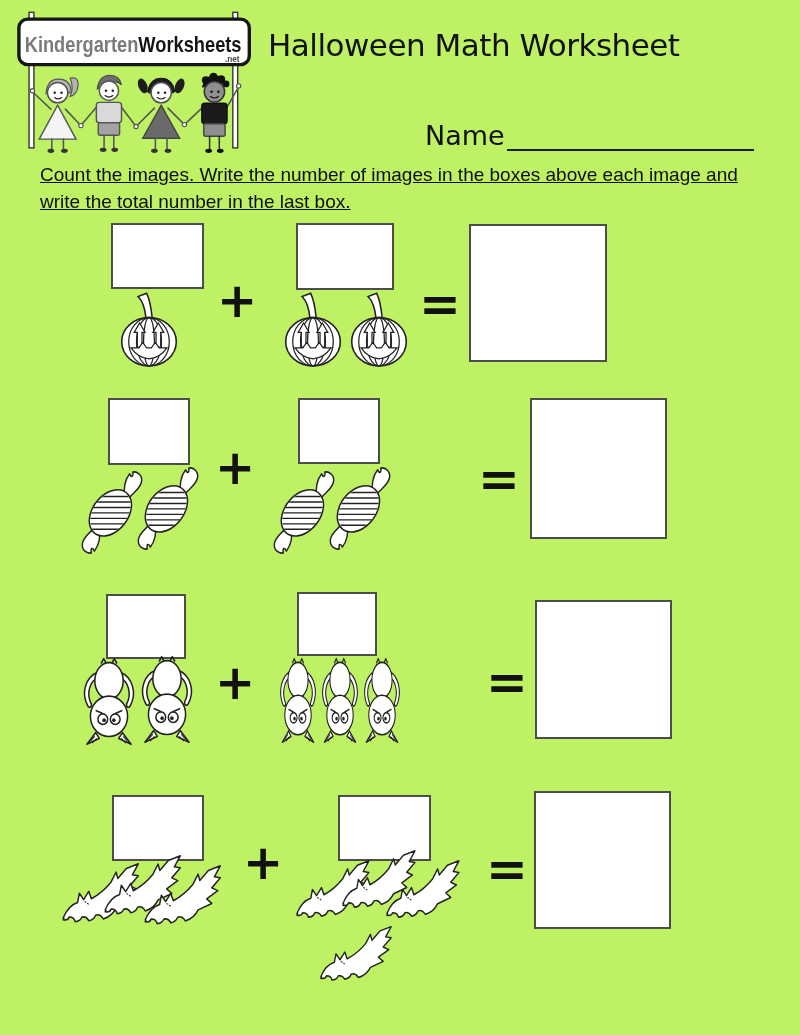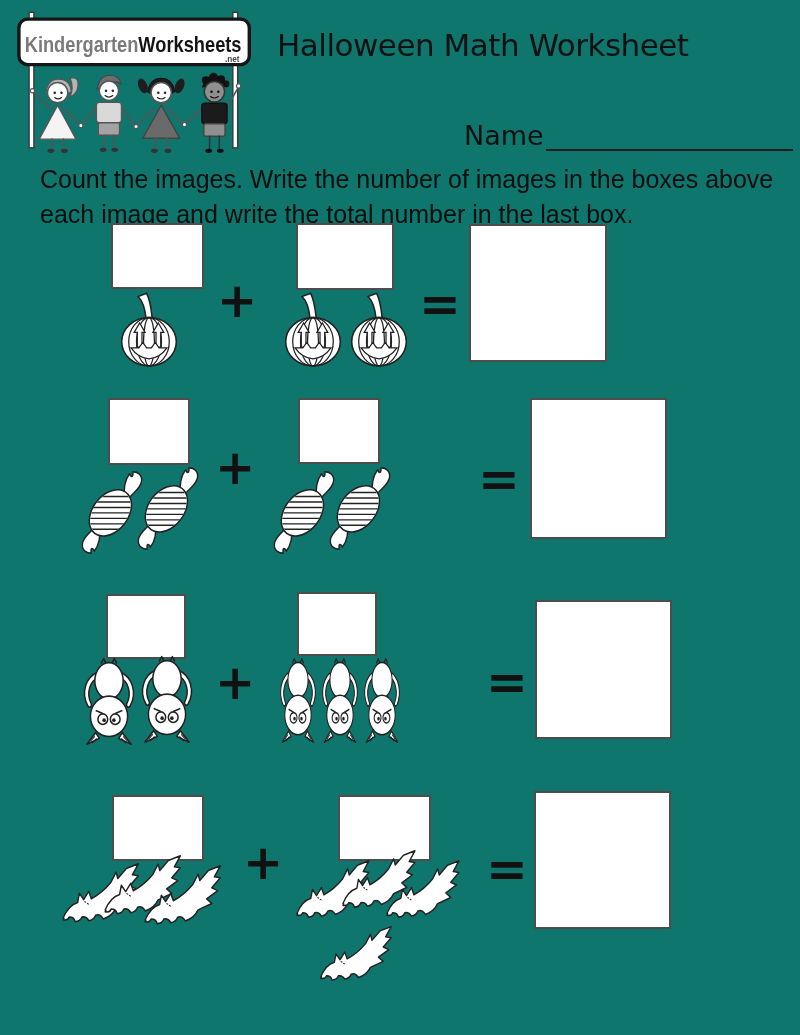--- a/index.html
+++ b/index.html
@@ -1,28 +1,28 @@
 <!DOCTYPE html>
 <html><head>
 <meta charset="utf-8">
 <style>
   html,body{margin:0;padding:0;background:#fff;}
-  .page{position:relative;width:800px;height:1035px;background:#0f766e;overflow:hidden;
+  .page{position:relative;width:800px;height:1035px;background:#bef264;overflow:hidden;
         font-family:"Liberation Sans",sans-serif;color:#161616;}
 
   
   .logo{position:absolute;left:16px;top:10px;width:242px;height:146px;}
   .title{position:absolute;left:268px;top:27px;width:520px;font-family:"DejaVu Sans",sans-serif;
-         font-size:31px;letter-spacing:-0.5px;color:#111;margin-left:9px;}
-  .name-row{position:absolute;left:464px;top:120px;font-family:"DejaVu Sans",sans-serif;
+         font-size:31px;letter-spacing:-0.5px;color:#111;}
+  .name-row{position:absolute;left:425px;top:120px;font-family:"DejaVu Sans",sans-serif;
             font-size:27px;color:#111;white-space:nowrap;}
   .name-line{display:inline-block;width:247px;height:27px;border-bottom:2.5px solid #1d1d1d;
              margin-left:2px;vertical-align:bottom;}
-  .instructions{position:absolute;left:40px;top:162px;width:735px;font-size:25px;
-                line-height:1.4;color:#0e0e0e;}
+  .instructions{position:absolute;left:40px;top:162px;width:735px;font-size:19px;
+                line-height:1.4;color:#0e0e0e;text-decoration:underline;}
 
   
   .abox{position:absolute;background:#fff;border:2px solid #4d4d4d;}
   .abox.big{border-width:2.5px;}
 
   
   .op{position:absolute;width:44px;height:56px;line-height:56px;text-align:center;
       font-family:"DejaVu Sans",sans-serif;font-weight:700;color:#111;}
   .plus{font-size:48px;}
   .eq{font-size:50px;}

